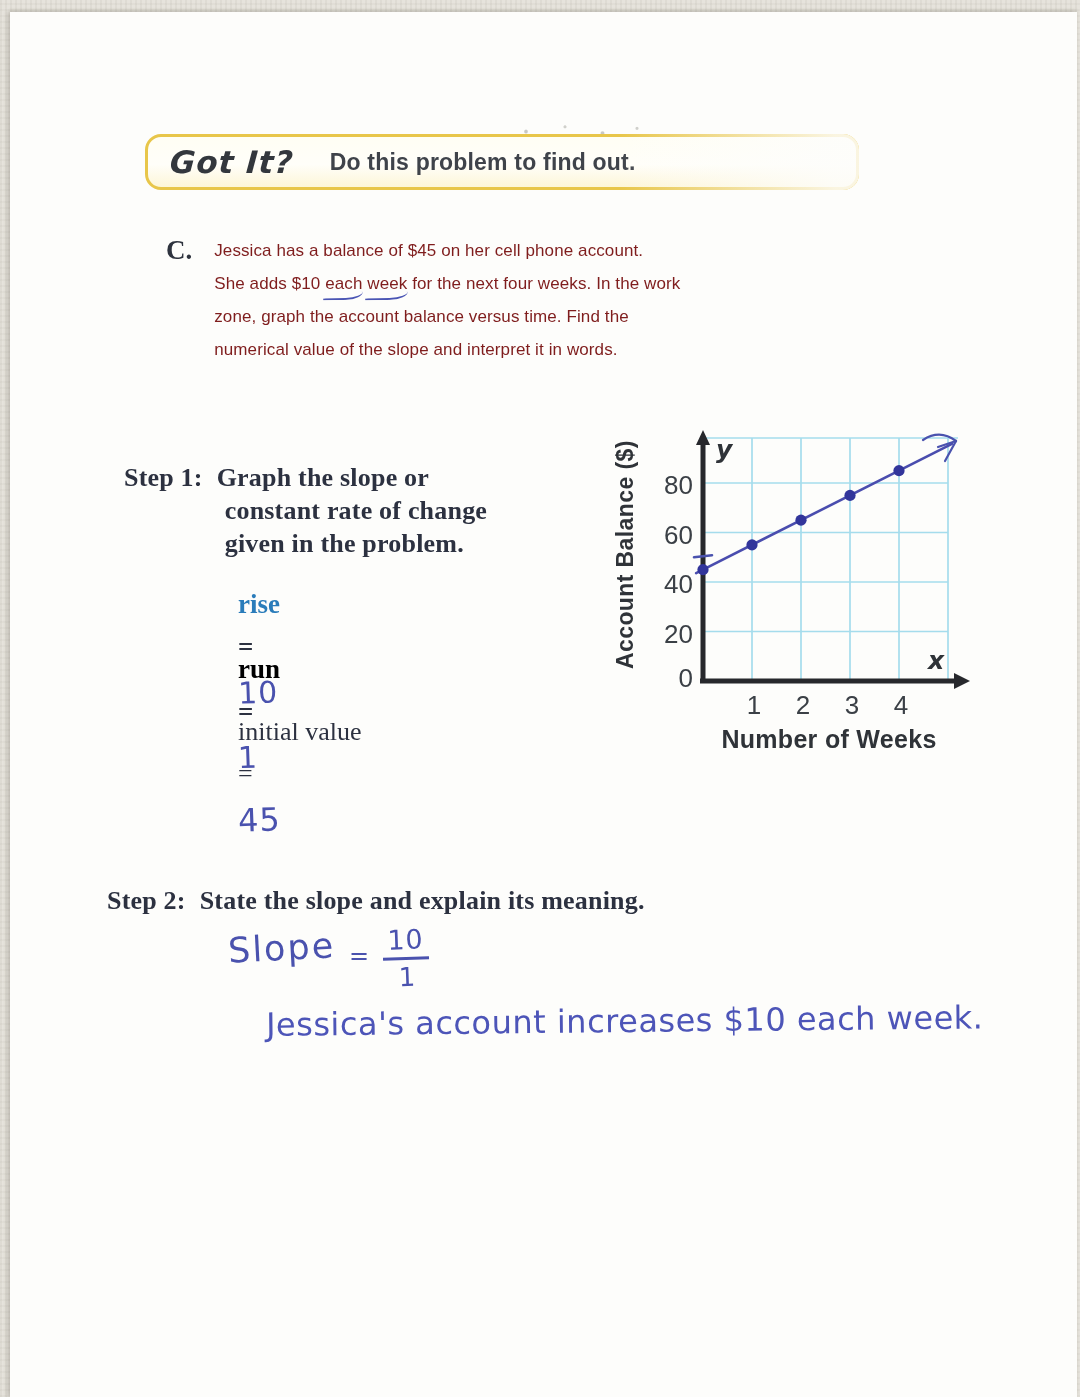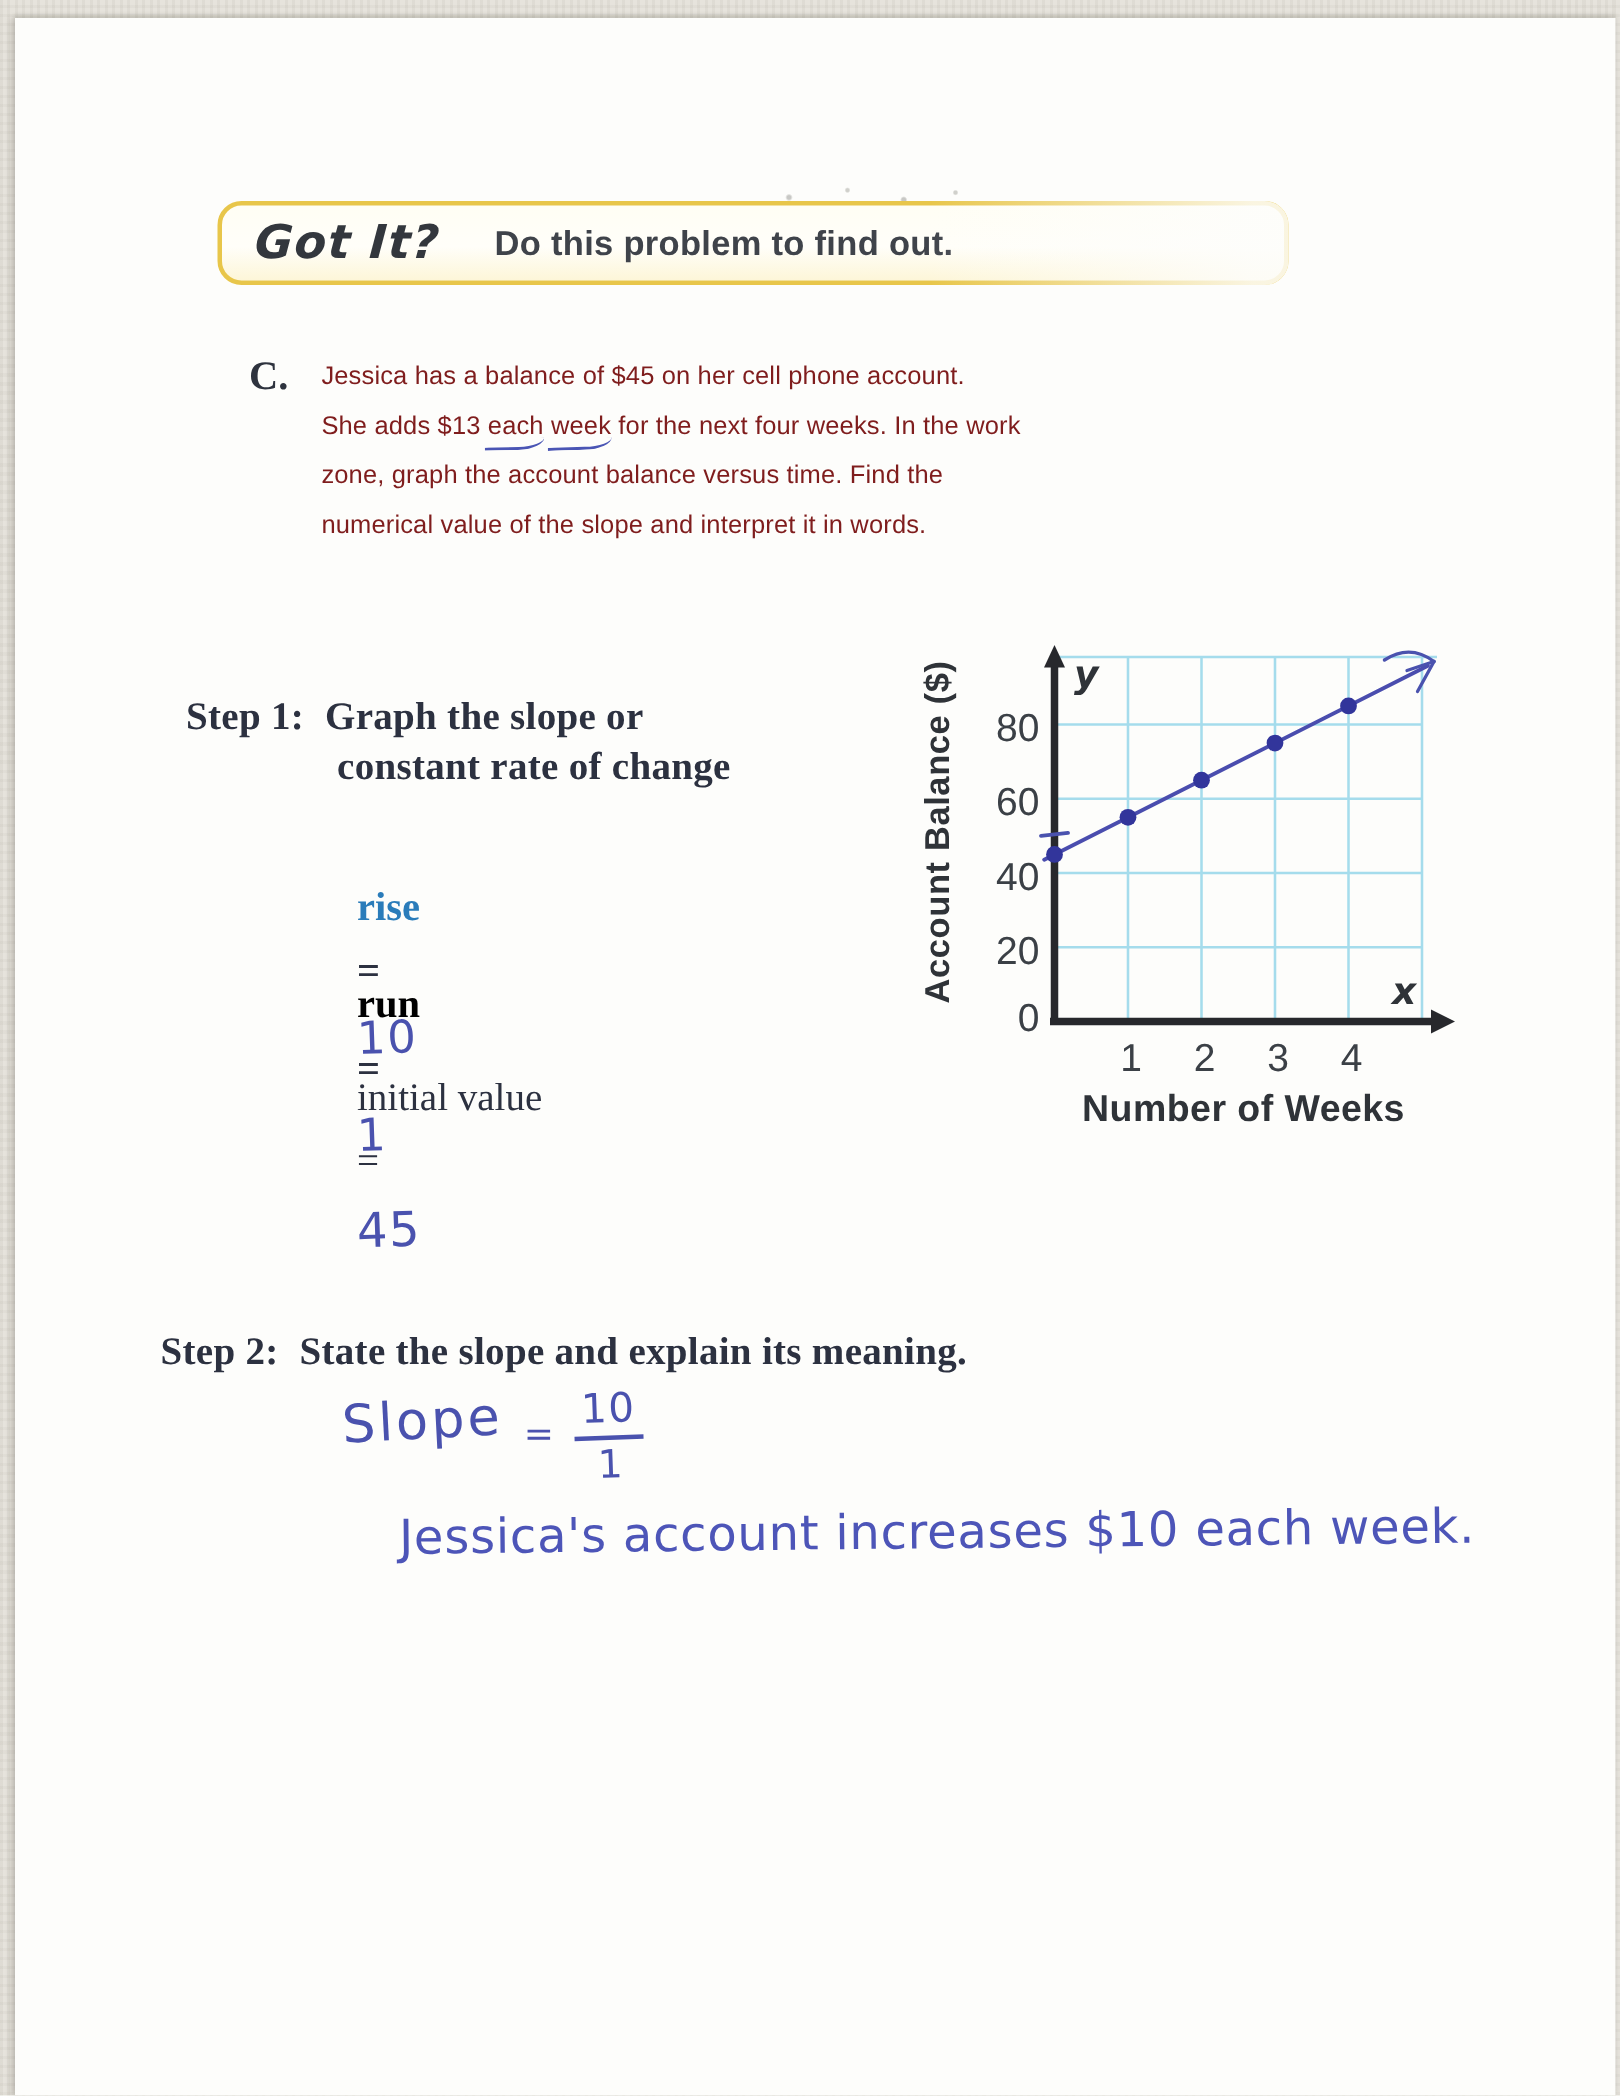--- a/index.html
+++ b/index.html
@@ -98,31 +98,32 @@
 <div class="banner">
   <span class="gotit-logo">Got It?</span>
   <span class="banner-prompt">Do this problem to find out.</span>
   <div class="banner-fade"></div>
 </div>
 
 <div class="problem">
   <span class="problem-label">C.</span>
   <div class="problem-text">
     <div>Jessica has a balance of $45 on her cell phone account.</div>
-    <div><span>She adds $13 </span><span class="pen-u">each</span><span> </span><span class="pen-u">week</span><span> for the next four weeks. In the work</span></div>
+    <div><span>She adds $10 </span><span class="pen-u">each</span><span> </span><span class="pen-u">week</span><span> for the next four weeks. In the work</span></div>
     <div>zone, graph the account balance versus time. Find the</div>
     <div>numerical value of the slope and interpret it in words.</div>
   </div>
 </div>
 
 <div class="step-head step1">
   <span>Step 1:</span>
   <div>
     <div>Graph the slope or</div>
     <div class="step1-indent">constant rate of change</div>
+    <div class="step1-indent">given in the problem.</div>
   </div>
 </div>
 
 <div class="kv-row row-rise">
   <span class="rise-word">rise</span>
   <span class="eq">=</span>
   <span class="hw hw-val">10</span>
 </div>
 
 <div class="kv-row row-run">

